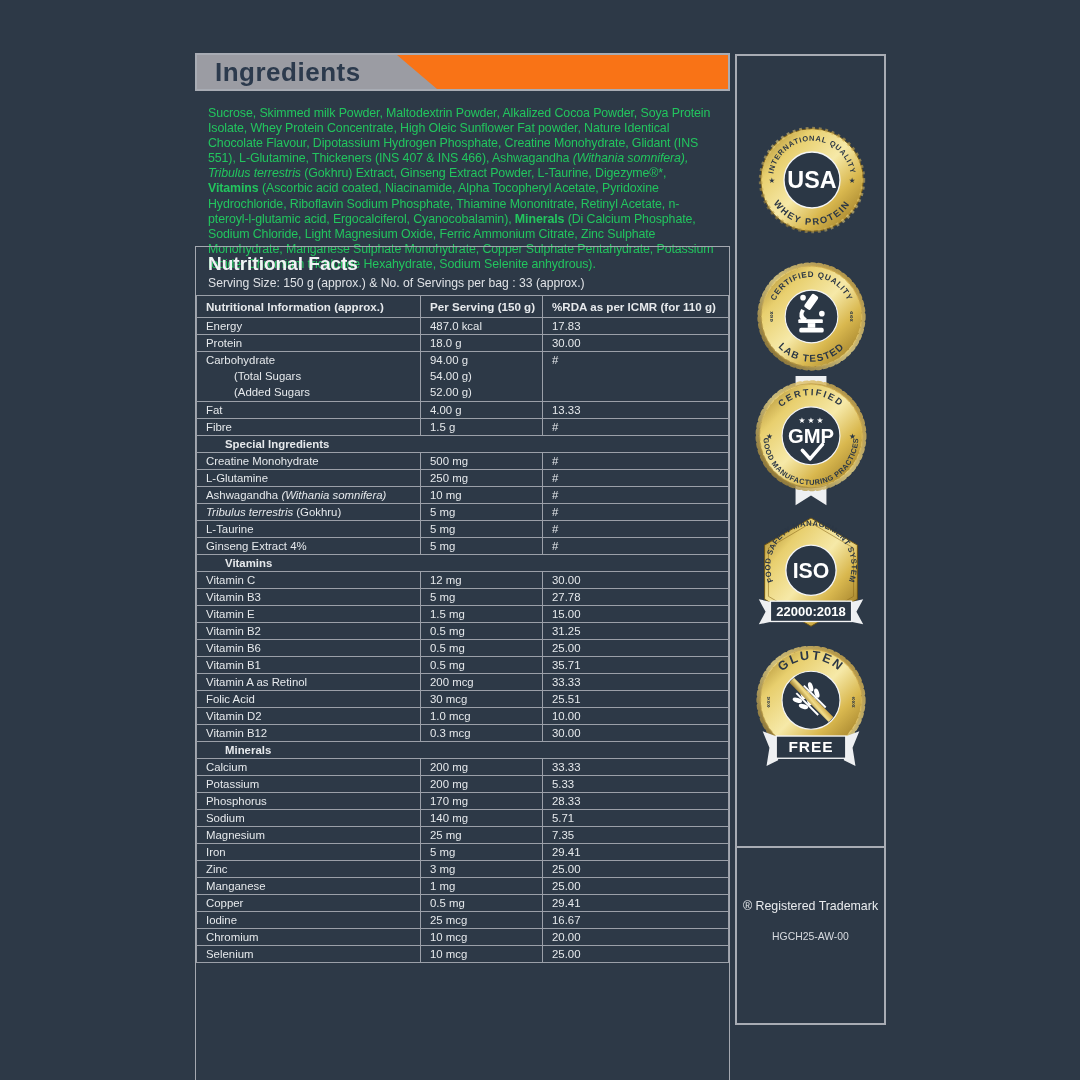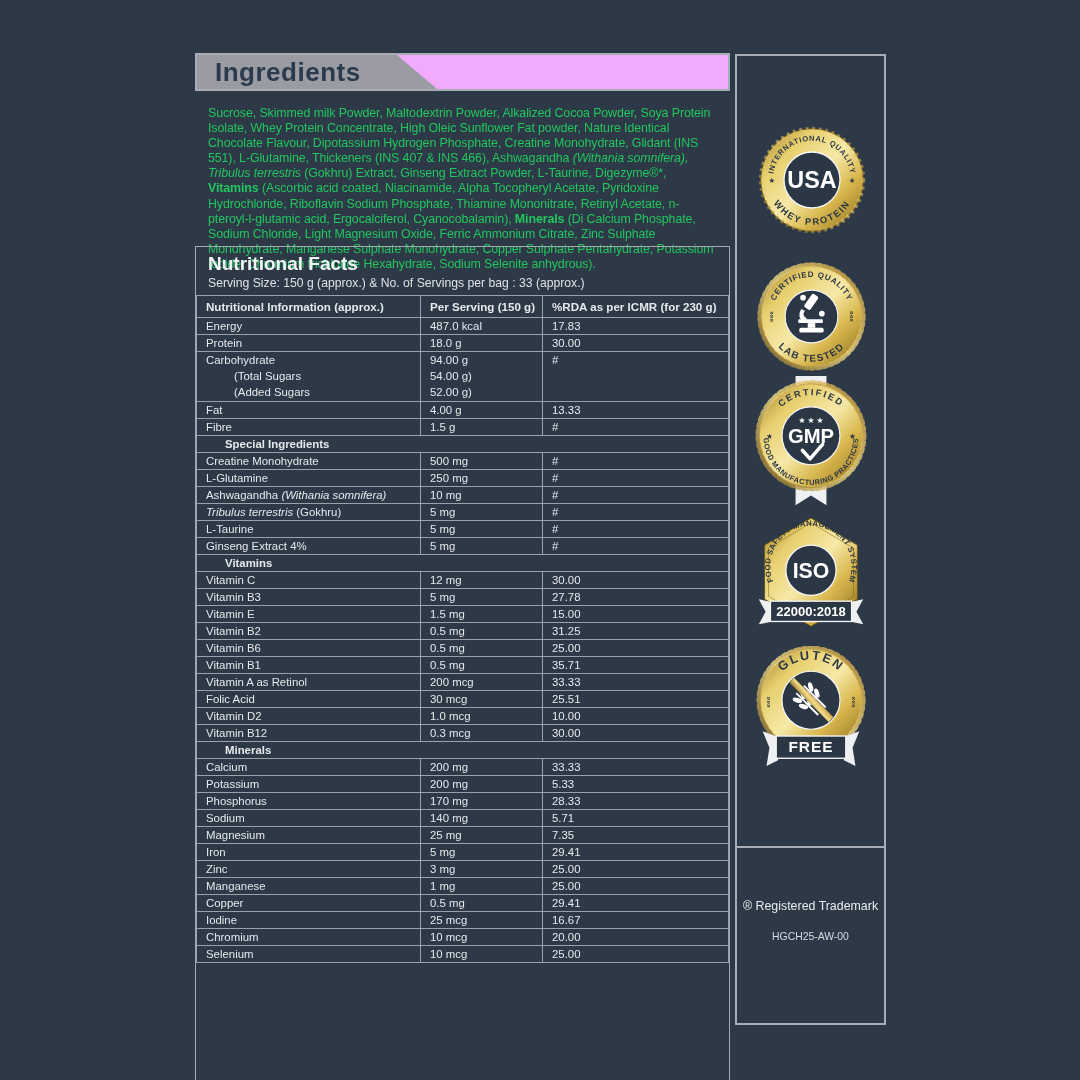--- a/index.html
+++ b/index.html
@@ -1,21 +1,21 @@
 <!DOCTYPE html>
 <html><head>
 <meta charset="utf-8">
 <style>
   html,body{margin:0;padding:0;background:#2d3947;}
   .stage{position:relative;width:1080px;height:1080px;overflow:hidden;
          background:#2d3947;font-family:"Liberation Sans",sans-serif;color:#e9ebee;}
 
   
   .ing-header{position:absolute;left:195px;top:53px;width:535px;height:38px;
-              box-sizing:border-box;border:2px solid #a8acb4;background:#f0abfc;}
+              box-sizing:border-box;border:2px solid #a8acb4;background:#f97316;}
   .ing-header .band{position:absolute;left:0;top:0;width:100%;height:100%;
               background:#9b9ca3;
               clip-path:polygon(0 0,200px 0,240px 100%,0 100%);}
   .ing-header .title{position:absolute;left:18px;top:2px;font-size:26px;font-weight:bold;
               color:#2c3a4d;letter-spacing:.5px;}
 
   .ing-text{position:absolute;left:195px;top:106px;width:535px;box-sizing:border-box;
             padding:0 13px;font-size:12.4px;line-height:15.1px;color:#22c55e;
             letter-spacing:-0.1px;}
   .ing-text i{font-style:italic;}
@@ -87,21 +87,21 @@
     <table class="nut">
       <colgroup>
           <col class="c1">
           <col class="c2">
           <col class="c3">
         </colgroup>
       <thead>
         <tr>
           <th>Nutritional Information (approx.)</th>
           <th>Per Serving (150 g)</th>
-          <th>%RDA as per ICMR (for 230 g)</th>
+          <th>%RDA as per ICMR (for 110 g)</th>
         </tr>
       </thead>
       <tbody>
           <tr>
             <td>Energy</td>
             <td>487.0 kcal</td>
             <td>17.83</td>
           </tr>
           <tr>
             <td>Protein</td>

